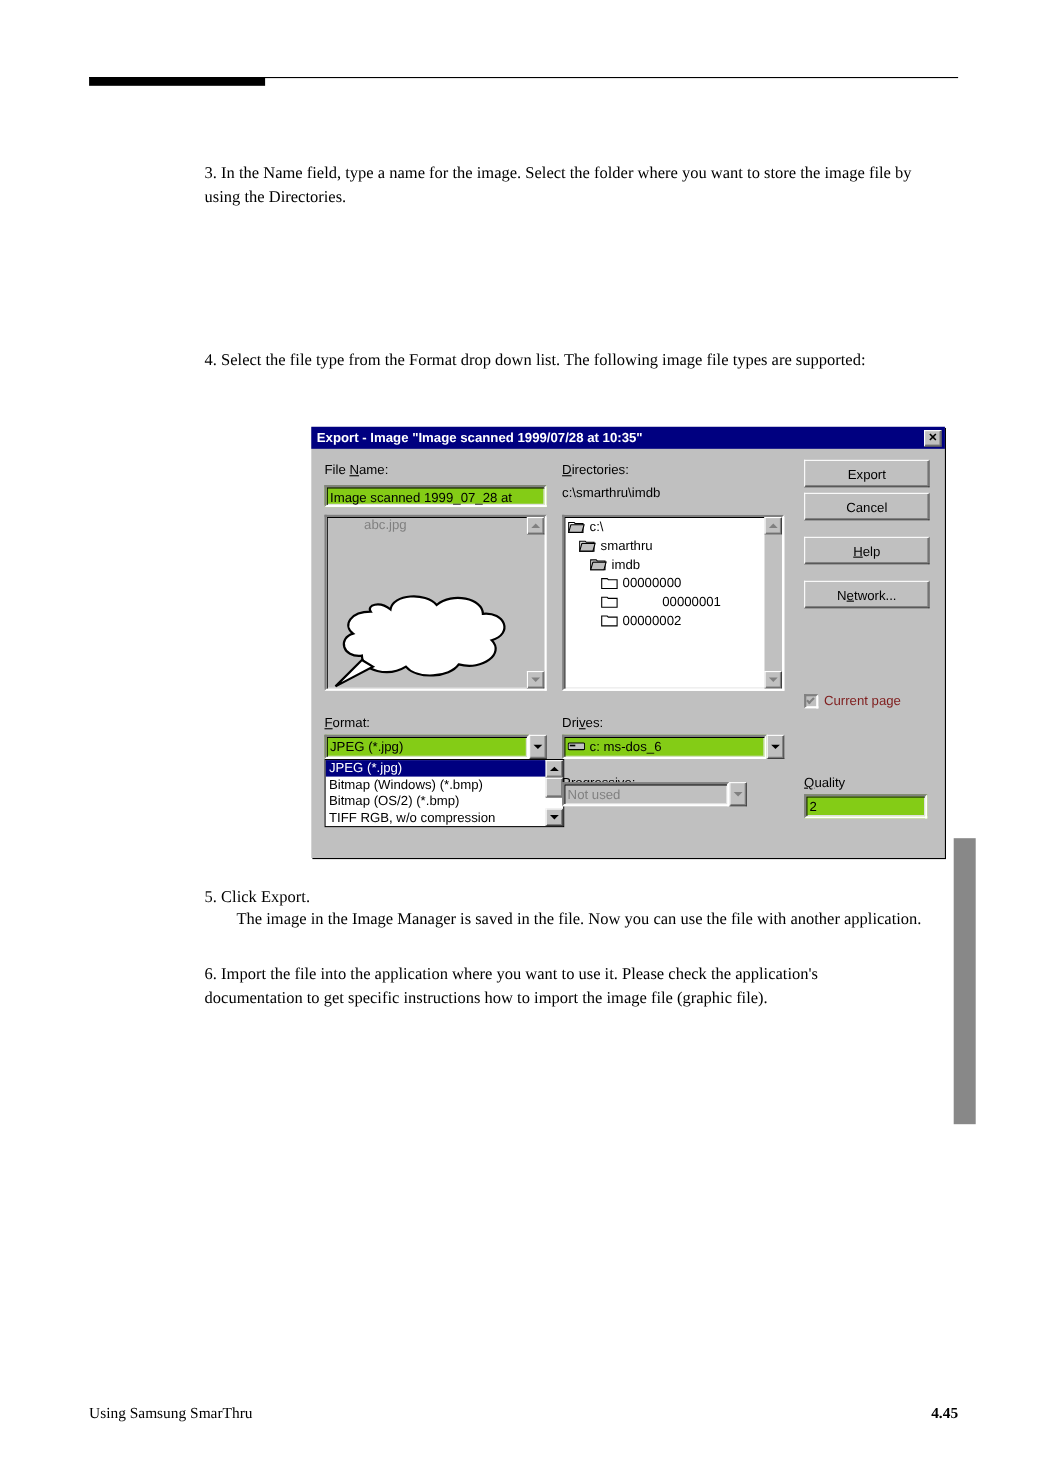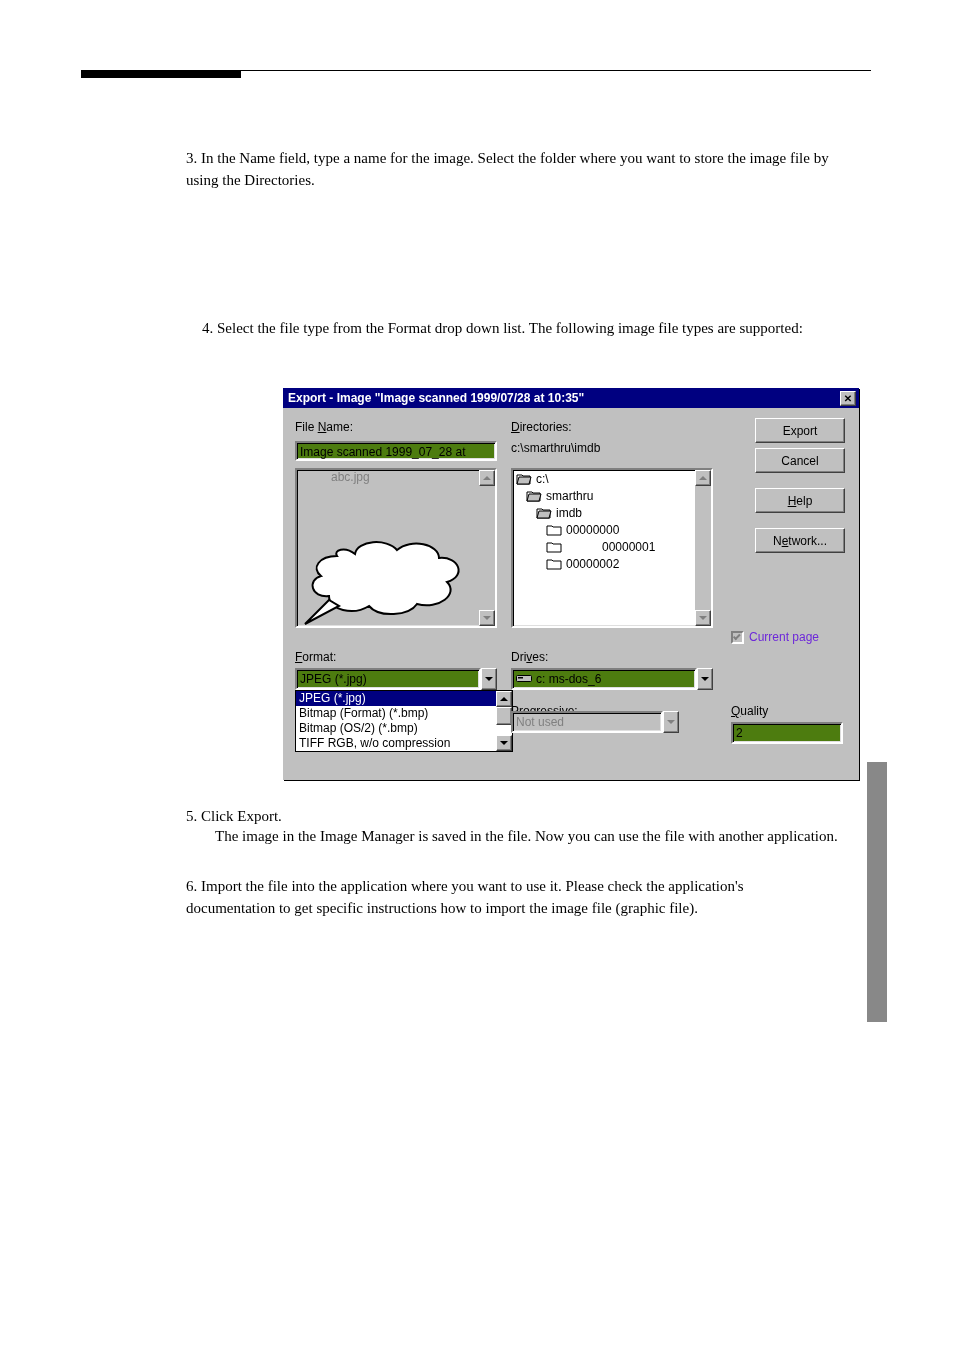--- a/index.html
+++ b/index.html
@@ -6,61 +6,61 @@
   html, body { margin:0; padding:0; }
   body {
     width:954px; height:1349px; background:#fff;
     font-family:"Times New Roman", serif; font-size:15px; color:#000;
   }
   .page { position:absolute; left:0; top:0; width:954px; height:1349px; }
   .hr-top { position:absolute; left:81px; top:70px; width:790px; height:1px; background:#000; }
   .black-bar { position:absolute; left:81px; top:70px; width:160px; height:8px; background:#000; }
   .body-text { position:absolute; width:650px; line-height:1.45; }
   .t1 { left:186px; top:148px; }
-  .t2 { left:186px; top:318px;margin-left:16px; }
+  .t2 { left:186px; top:318px; }
   .dialog {
     position:absolute; left:283px; top:388px; width:576px; height:392px;
     background:#c0c0c0;
     font-family:"MS Sans Serif","Microsoft Sans Serif",Arial,sans-serif;
     font-size:12px; color:#000;
     box-shadow:1px 1px 0 #000;
   }
   .titlebar { height:20px; background:#000080; color:#fff; display:flex; align-items:center; padding:0 3px 0 5px; font-weight:bold; }
   .titlebar .title { flex:1; overflow:hidden; white-space:nowrap; }
   .titlebar-x { width:16px; height:15px; background:#c0c0c0; border:1px solid; border-color:#fff #404040 #404040 #fff; box-shadow:inset -1px -1px 0 #808080; display:flex; align-items:center; justify-content:center; color:#000; font-family:Arial; font-size:10px; cursor:default; }
   .lbl { position:absolute; }
-  .sunken { background:#4d7c0f; border:2px solid; border-color:#808080 #fff #fff #808080; box-shadow:inset 1px 1px 0 #000, inset -1px -1px 0 #dfdfdf; padding:2px 3px; }
+  .sunken { background:#84cc16; border:2px solid; border-color:#808080 #fff #fff #808080; box-shadow:inset 1px 1px 0 #000, inset -1px -1px 0 #dfdfdf; padding:2px 3px; }
   .sunken.gray { background:#c0c0c0; }
   .listbox { position:absolute; background:#fff; border:2px solid; border-color:#808080 #fff #fff #808080; box-shadow:inset 1px 1px 0 #000, inset -1px -1px 0 #dfdfdf; overflow:hidden; }
   .listbox.gray { background:#c0c0c0;padding-left:31px; }
   .scroll-btn { position:absolute; width:16px; height:16px; right:0; background:#c0c0c0; border:1px solid; border-color:#fff #404040 #404040 #fff; box-shadow:inset -1px -1px 0 #808080; display:flex; align-items:center; justify-content:center; }
   .scroll-btn.disabled .arrow { border-bottom-color:#808080 !important; border-top-color:#808080 !important; }
   .scroll-track { position:absolute; right:0; top:16px; bottom:16px; width:16px; background:repeating-conic-gradient(#c0c0c0 0 25%, #fff 0 50%) 50%/2px 2px; }
   .scroll-track.gray { background:#c0c0c0; }
   .arrow-up { width:0;height:0;border-left:4px solid transparent;border-right:4px solid transparent;border-bottom:4px solid #000; }
   .arrow-down { width:0;height:0;border-left:4px solid transparent;border-right:4px solid transparent;border-top:4px solid #000; }
-  .btn95 { position:absolute; right:14px; width:90px; height:25px; background:#c0c0c0; border:1px solid; border-color:#fff #404040 #404040 #fff; box-shadow:inset -1px -1px 0 #808080; display:flex; align-items:center; justify-content:center; }
+  .btn95 { position:absolute; right:14px; width:114px; height:25px; background:#c0c0c0; border:1px solid; border-color:#fff #404040 #404040 #fff; box-shadow:inset -1px -1px 0 #808080; display:flex; align-items:center; justify-content:center; }
   .combo { position:absolute; display:flex; }
   .combo .box { flex:1; }
   .combo .btn { width:16px; background:#c0c0c0; border:1px solid; border-color:#fff #404040 #404040 #fff; box-shadow:inset -1px -1px 0 #808080; display:flex; align-items:center; justify-content:center; }
   .combo.disabled .box { color:#808080; }
   .combo.disabled .btn .arrow-down { border-top-color:#808080; }
   .dropdown-list { position:absolute; background:#fff; border:1px solid #000; overflow:hidden; }
   .dropdown-list .opt { padding:0 3px; height:15px; line-height:15px; white-space:nowrap; }
   .dropdown-list .opt.sel { background:#000080; color:#fff; }
   .dl-scroll { position:absolute; right:0; top:0; bottom:0; width:16px; }
   .dir-item { display:flex; align-items:center; height:17px; padding:0 3px; gap:4px; }
   .folder-open-ico, .folder-ico, .drive-ico {
     width:16px; height:13px; flex:0 0 16px;
   }
   .folder-open-ico svg, .folder-ico svg, .drive-ico svg { display:block; }
   .chk { position:absolute; display:flex; align-items:center; gap:5px; }
   .chk .box { width:13px; height:13px; background:#c0c0c0; border:2px solid; border-color:#808080 #fff #fff #808080; display:flex; align-items:center; justify-content:center; }
   .chk .tick { width:7px; height:4px; border-left:2px solid #808080; border-bottom:2px solid #808080; transform:rotate(-45deg) translateY(-1px); }
-  .chk .txt { color:#6d28d9; }
+  .chk .txt { color:#7f1d1d; }
   .ul { text-decoration:underline; }
   .cloud { position:absolute; }
   .list-line { padding:0 3px; color:#808080; line-height:15px; }
   .t3 { left:186px; top:806px; }
   .t4 { left:186px; top:826px; }
   .t5 { left:186px; top:876px; }
   .side-tab { position:absolute; left:867px; top:762px; width:20px; height:260px; background:#888; }
   .footer { position:absolute; left:81px; top:1278px; width:790px; display:flex; justify-content:space-between; font-size:14px; }
 </style>
 </head>
@@ -109,21 +109,21 @@
 
     <span class="lbl" style="left:12px; top:262px"><span class="ul">F</span>ormat:</span>
     <div class="combo" style="left:12px; top:280px; width:202px; height:22px">
       <div class="box sunken">JPEG (*.jpg)</div>
       <div class="btn">
           <div class="arrow-down"></div>
         </div>
     </div>
     <div class="dropdown-list" style="left:12px; top:302px; width:218px; height:62px">
       <div class="opt sel">JPEG (*.jpg)</div>
-      <div class="opt">Bitmap (Format) (*.bmp)</div>
+      <div class="opt">Bitmap (Windows) (*.bmp)</div>
       <div class="opt">Bitmap (OS/2) (*.bmp)</div>
       <div class="opt">TIFF RGB, w/o compression</div>
       <div class="dl-scroll">
         <div class="scroll-btn" style="top:0">
             <div class="arrow-up"></div>
           </div>
         <div style="position:absolute; top:16px; left:0; right:0; height:18px; background:#c0c0c0; border:1px solid; border-color:#fff #404040 #404040 #fff; box-shadow:inset -1px -1px 0 #808080;"></div>
         <div class="scroll-btn" style="bottom:0">
             <div class="arrow-down"></div>
           </div>
@@ -238,13 +238,17 @@
     <span class="lbl" style="left:448px; top:316px"><span class="ul">Q</span>uality</span>
     <div class="sunken" style="position:absolute; left:448px; top:334px; width:112px; height:22px">2</div>
   </div>
 
   <div class="body-text t3">5. Click Export.</div>
   <div class="body-text t4" style="left:215px">The image in the Image Manager is saved in the file. Now you can use the file with another application.</div>
   <div class="body-text t5">6. Import the file into the application where you want to use it. Please check the application's documentation to get specific instructions how to import the image file (graphic file).</div>
 
   <div class="side-tab"></div>
 
+  <div class="footer">
+    <span>Using Samsung SmarThru</span>
+    <span style="font-weight:bold">4.45</span>
+  </div>
 </div>
 
 </body></html>

